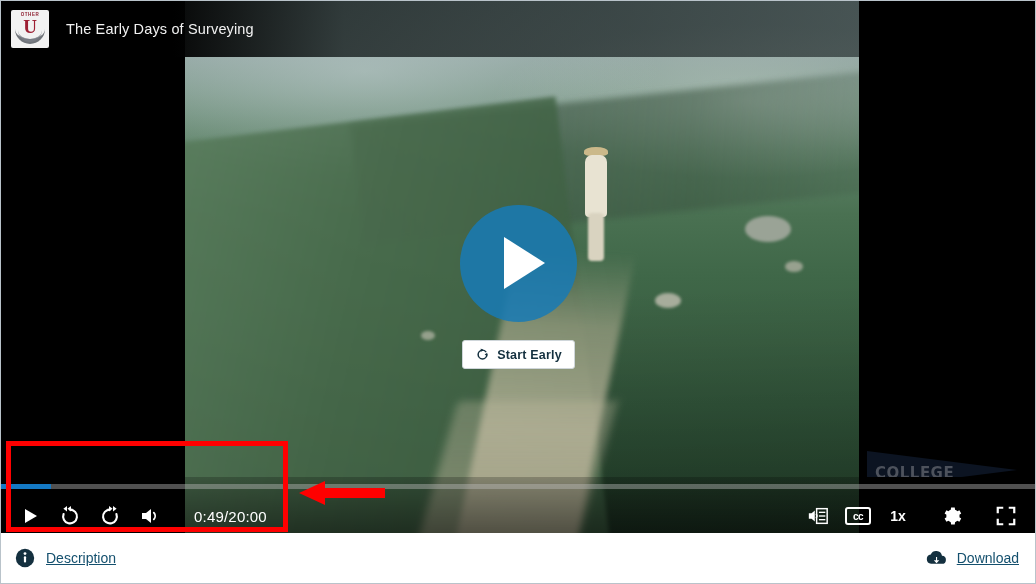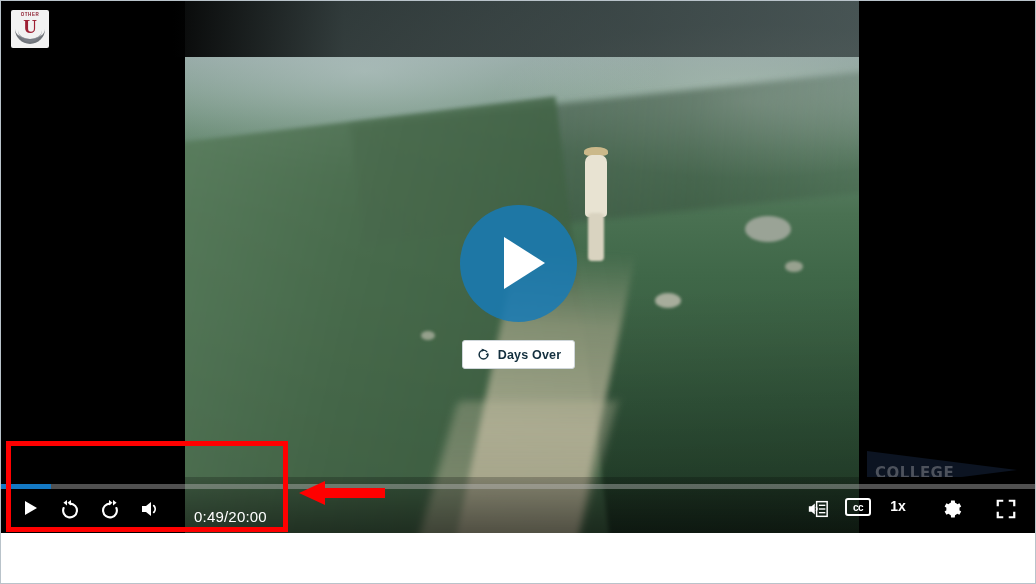--- a/index.html
+++ b/index.html
@@ -214,21 +214,21 @@
     background: #1479c4;
   }
 
   .controls-row {
     position: absolute; left: 0; top: 14px;
     width: 1034px; height: 50px;
     display: flex; align-items: center;
   }
   .ctl {
     width: 36px; height: 36px;
-    display: flex; align-items: flex-start; justify-content: center;
+    display: flex; align-items: center; justify-content: center;
     cursor: pointer; flex: none;
   }
   .ctl svg { display: block; }
   .time-display {
     color: #ffffff; font-size: 15px; margin-left: 26px; white-space: nowrap;
     letter-spacing: .2px;
   }
   .spacer { flex: 1 1 auto; }
 
   .cc-btn {
@@ -319,33 +319,34 @@
       </div>
     </div>
 
     <div class="player-header">
       <div class="brand-logo">
         <div class="crest-top">OTHER</div>
         <div class="crest-u">U</div>
         <div class="crest-arc"></div>
         <div class="crest-arc2"></div>
       </div>
+      <div class="video-title">The Early Days of Surveying</div>
     </div>
 
     <div class="big-play"></div>
 
     <div class="start-over">
       <svg class="replay-icon" viewBox="0 0 24 24">
         <path d="M12 5 A7 7 0 1 0 19 12" fill="none" stroke="#14303f" stroke-width="2.4" stroke-linecap="round"></path>
         <path d="M19 12 A7 7 0 0 0 12 5" fill="none" stroke="#14303f" stroke-width="2.4" stroke-linecap="round" opacity="0"></path>
         <path d="M12 5 A7 7 0 0 1 17.2 7.4" fill="none" stroke="#14303f" stroke-width="2.4" stroke-linecap="round"></path>
         <polygon points="9.2,2.2 13.4,5.1 9.2,7.6" fill="#14303f"></polygon>
         <polygon points="19.6,9.2 15.4,11.9 19.6,14.6" fill="#14303f"></polygon>
       </svg>
-      <span class="label">Days Over</span>
+      <span class="label">Start Early</span>
     </div>
 
     <div class="watermark">
       <div class="pennant"></div>
       <div class="wm-text">COLLEGE</div>
     </div>
 
     <div class="control-bar">
       <div class="bar-bg-left"></div>
       <div class="bar-bg-mid"></div>
@@ -424,19 +425,37 @@
             <path d="M21 9V3h-6" fill="none" stroke="#fff" stroke-width="2.4"></path>
             <path d="M3 15v6h6" fill="none" stroke="#fff" stroke-width="2.4"></path>
             <path d="M21 15v6h-6" fill="none" stroke="#fff" stroke-width="2.4"></path>
           </svg>
         </div>
 
       </div>
     </div>
   </div>
 
+  <div class="bottom-bar">
+    <div class="bb-left">
+      <svg class="info-icon" width="20" height="20" viewBox="0 0 20 20">
+        <circle cx="10" cy="10" r="9.2" fill="#14303f"></circle>
+        <rect x="8.9" y="8.3" width="2.2" height="6.2" rx="1" fill="#ffffff"></rect>
+        <circle cx="10" cy="5.6" r="1.4" fill="#ffffff"></circle>
+      </svg>
+      <span class="link">Description</span>
+    </div>
+
+    <div class="bb-right">
+      <svg class="dl-icon" width="22" height="20" viewBox="0 0 24 22">
+        <path fill="#14303f" d="M18.6 8.4A6.6 6.6 0 0 0 6.2 7.1 5.2 5.2 0 0 0 6.6 17.4h11.6a4.5 4.5 0 0 0 .4-9z"></path>
+        <polygon points="12,10 12,13.4 9.6,13.4 12.6,16.8 15.6,13.4 13.2,13.4 13.2,10" fill="#ffffff"></polygon>
+      </svg>
+      <span class="link">Download</span>
+    </div>
+  </div>
 
   <div class="anno-rect"></div>
   <svg class="anno-arrow" viewBox="0 0 86 28">
     <polygon points="0,14 26,2 26,9 86,9 86,19 26,19 26,26" fill="#ff0000"></polygon>
   </svg>
 
 </div>
 
 </body></html>

